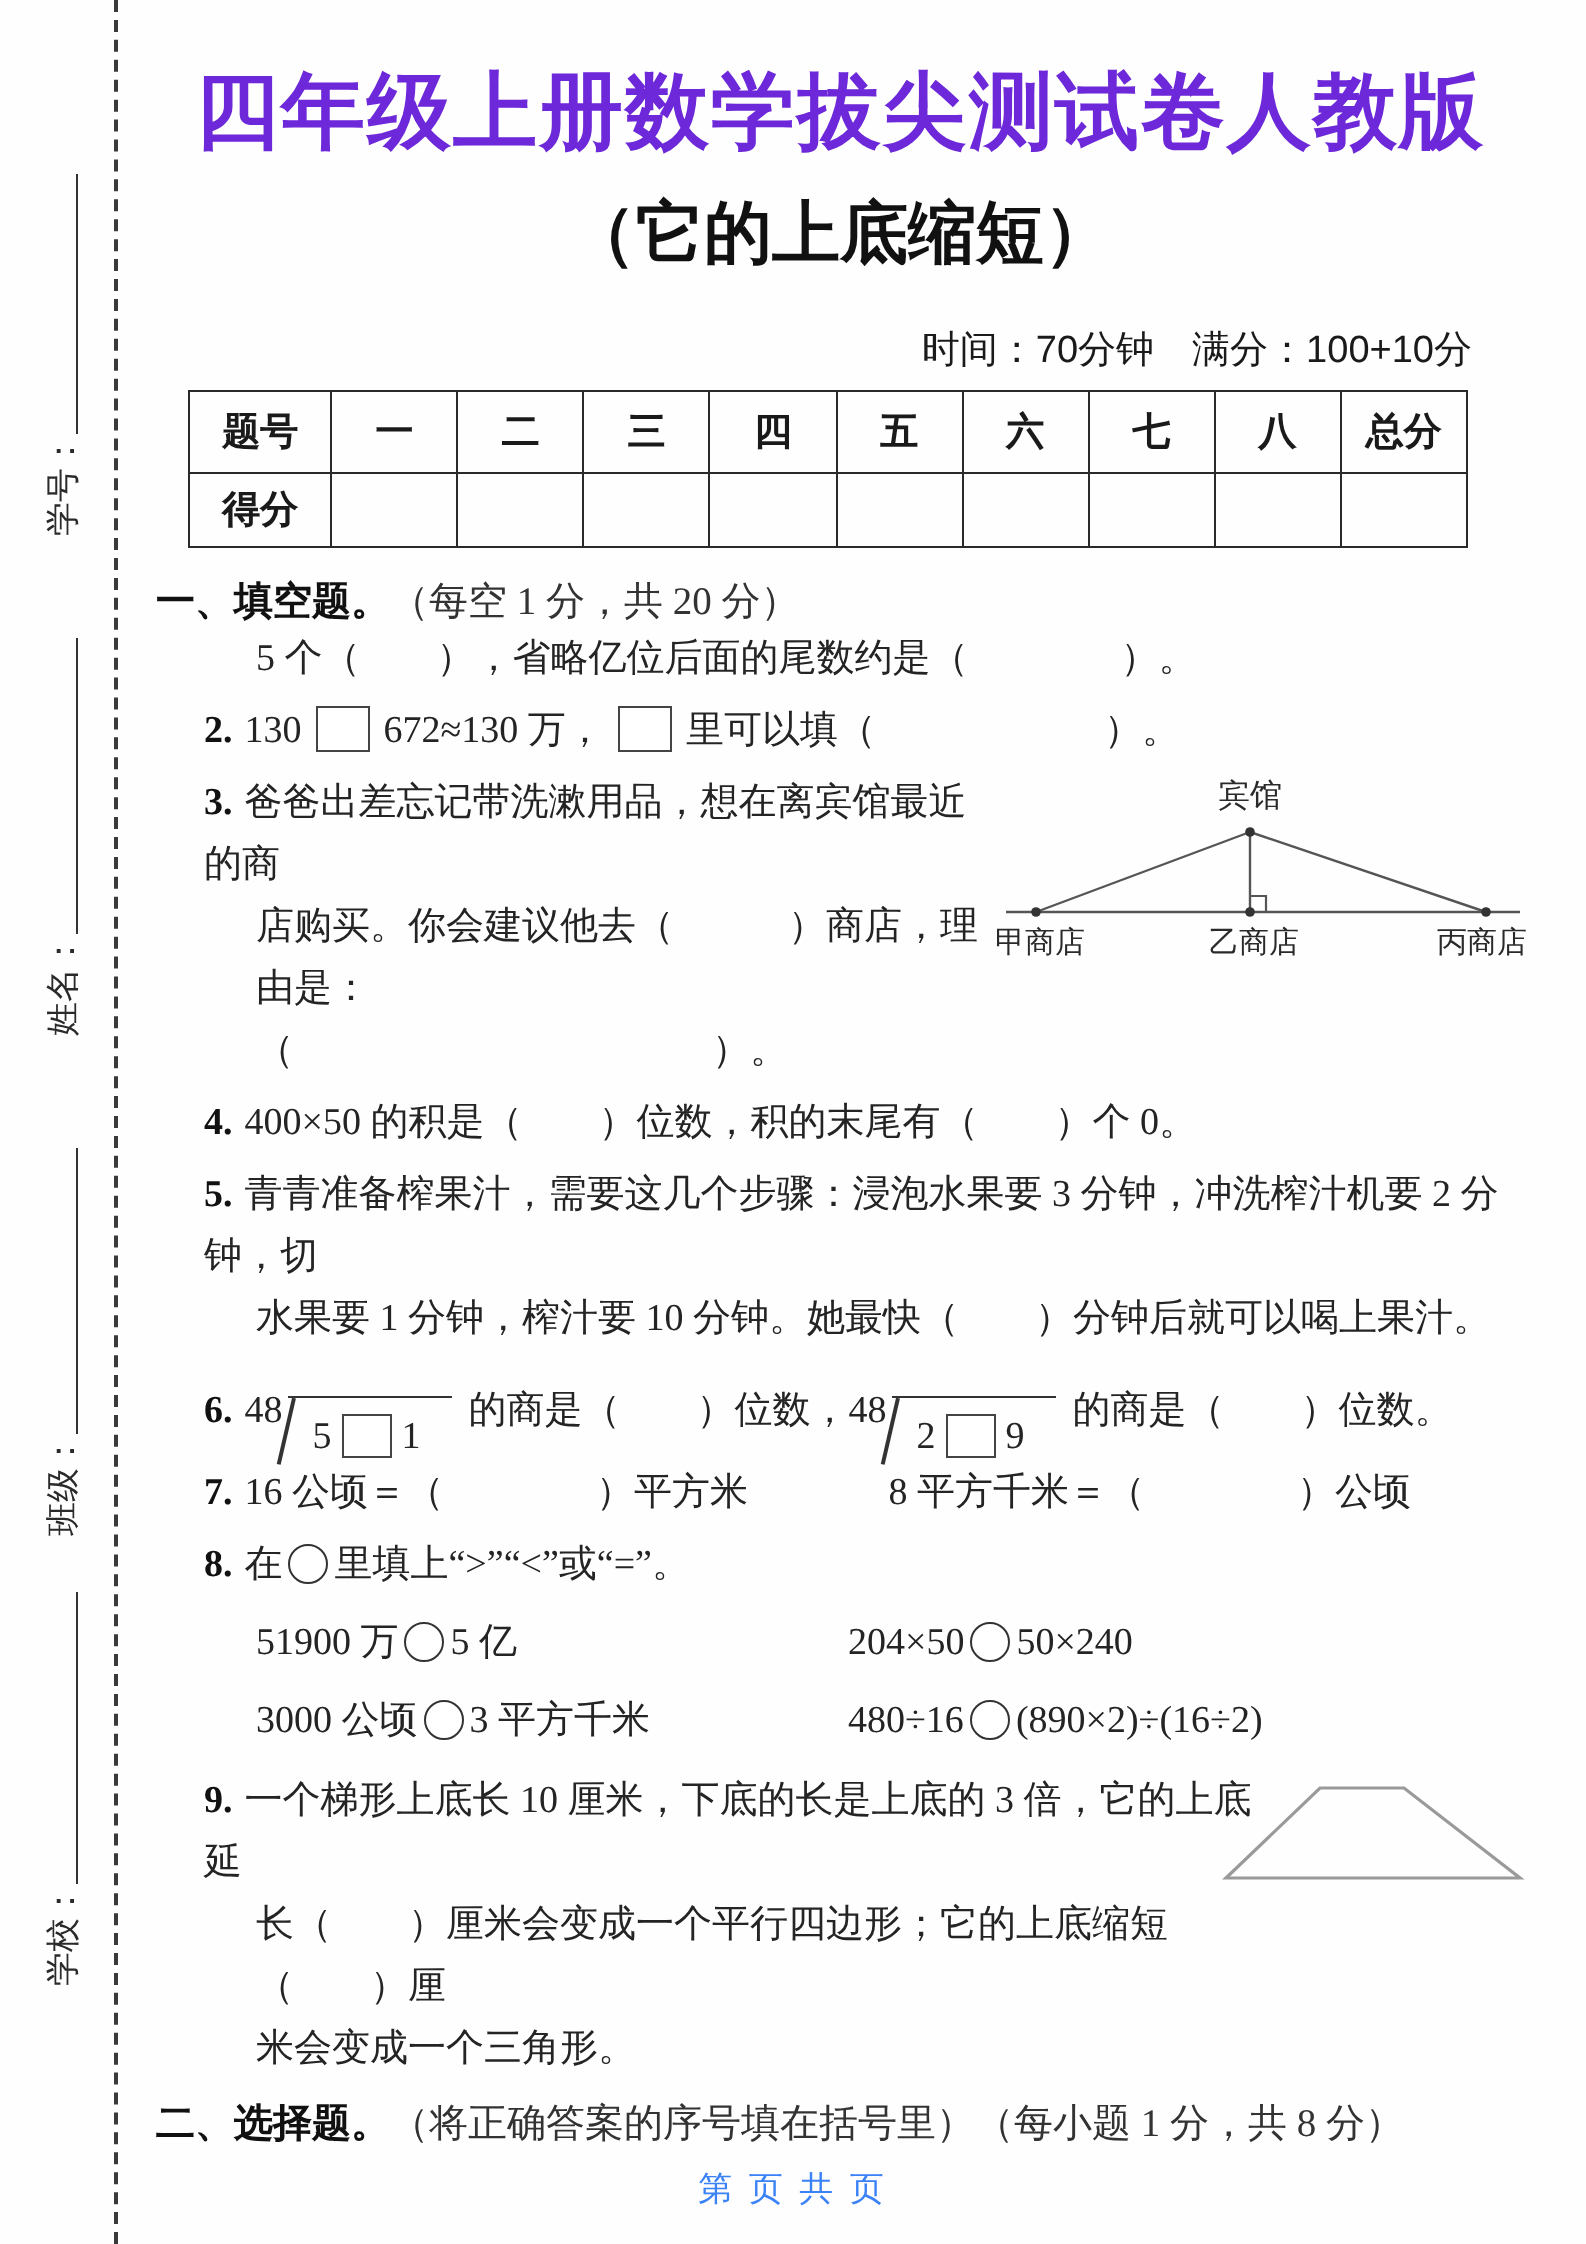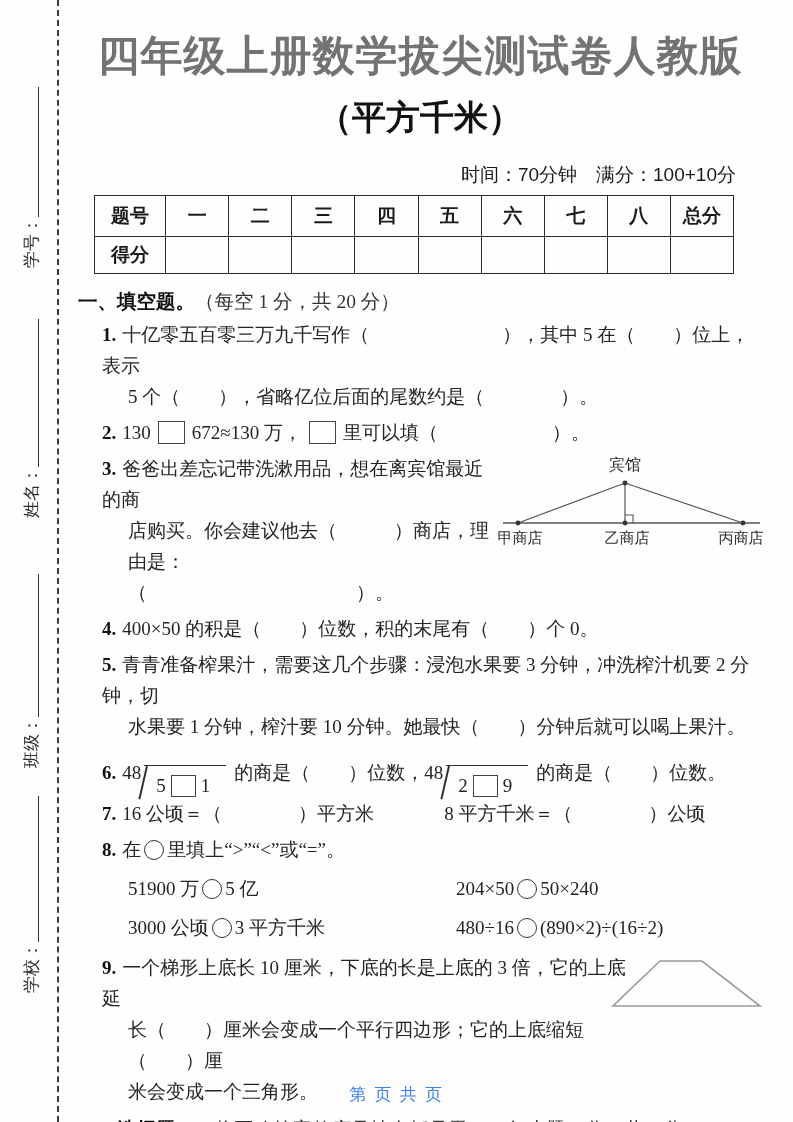--- a/index.html
+++ b/index.html
@@ -9,21 +9,21 @@
 
   
   .cutline { position:absolute; left:57px; top:0; height:1122px; border-left:2px dashed #3a3a3a; }
   .m-label { position:absolute; left:20px; transform:rotate(-90deg); transform-origin:0 0;
              white-space:nowrap; font-size:17px; font-family:"Liberation Sans", sans-serif; color:#2a2a2a; }
   .mline { display:inline-block; border-bottom:1.6px solid #333; height:14px; vertical-align:-2px; }
 
   .main { position:absolute; left:78px; top:28px; width:684px; }
 
   .title { text-align:center; font-family:"Liberation Sans", sans-serif; font-weight:bold;
-           font-size:42px; line-height:56px; letter-spacing:1px; color:#737373; }
+           font-size:42px; line-height:56px; letter-spacing:1px; color:#6d28d9; }
   .subtitle { text-align:center; font-family:"Liberation Sans", sans-serif; font-weight:bold;
               font-size:34px; line-height:46px; margin-top:10px; color:#111; }
   .info { text-align:right; font-family:"Liberation Sans", sans-serif; font-size:19px;
           margin:22px 26px 0 0; color:#1a1a1a; }
 
   table.score { border-collapse:collapse; width:640px; margin:7px 0 0 16px; }
   table.score td { border:1.7px solid #2a2a2a; text-align:center; font-size:19px; font-weight:bold;
                    color:#1a1a1a; }
   table.score tr:first-child td { height:41px; }
   table.score tr:last-child td { height:37px; }
@@ -47,21 +47,21 @@
   .ldiv { display:inline-block; border-top:1.7px solid #333; padding:4px 16px 2px 12px;
           margin:0 8px 0 3px; position:relative; top:13px; }
   .ldiv::before { content:""; position:absolute; left:2px; top:0; height:34px; width:1.6px;
                   background:#333; transform:rotate(13deg); transform-origin:top center; }
   .ldiv .box { width:25px; height:22px; margin:0 5px; }
 
   .q3wrap { position:relative; }
   .q3text { width:420px; }
   .diagram { position:absolute; right:-4px; top:2px; }
 
-  .row8 { margin-top:8px; display:flex;gap:32px; }
+  .row8 { margin-top:8px; display:flex; }
   .cell-l { display:inline-block; width:296px; }
 
   .q9wrap { position:relative; }
   .q9text { width:555px; }
   .trap { position:absolute; right:-6px; top:4px; }
 
   .footer { position:absolute; left:0; right:0; bottom:16px; text-align:center;
             font-size:17px; letter-spacing:2px; color:#3b82f6; }
 </style>
 </head>
@@ -80,21 +80,21 @@
   <div class="m-label" style="top:768px;">
     <span>班级：</span><span class="mline" style="width:143px;"></span>
   </div>
   <div class="m-label" style="top:993px;">
     <span>学校：</span><span class="mline" style="width:146px;"></span>
   </div>
 
   <div class="main">
 
     <div class="title">四年级上册数学拔尖测试卷人教版</div>
-    <div class="subtitle">（平方千米）</div>
+    <div class="subtitle">（它的上底缩短）</div>
     <div class="info">时间：70分钟　满分：100+10分</div>
 
     <table class="score">
       <tbody>
           <tr>
         <td class="c0">题号</td>
         <td class="cn">一</td>
         <td class="cn">二</td>
         <td class="cn">三</td>
         <td class="cn">四</td>
@@ -116,23 +116,20 @@
         <td></td>
         <td></td>
       </tr>
     </tbody>
       </table>
 
     <div class="sec">
       <b>一、填空题。</b><span class="note">（每空 1 分，共 20 分）</span>
     </div>
 
-    <div class="qline mt">
-      <b class="qnum">1.</b><span>十亿零五百零三万九千写作（　　　　　　　），其中 5 在（　　）位上，表示</span>
-    </div>
     <div class="qline cont">5 个（　　），省略亿位后面的尾数约是（　　　　）。</div>
 
     <div class="qline mt">
       <b class="qnum">2.</b><span>130</span><span class="box"></span><span>672≈130 万，</span><span class="box"></span><span>里可以填（　　　　　　）。</span>
     </div>
 
     <div class="q3wrap mt">
       <div class="q3text">
         <div class="qline">
           <b class="qnum">3.</b><span>爸爸出差忘记带洗漱用品，想在离宾馆最近的商</span>

